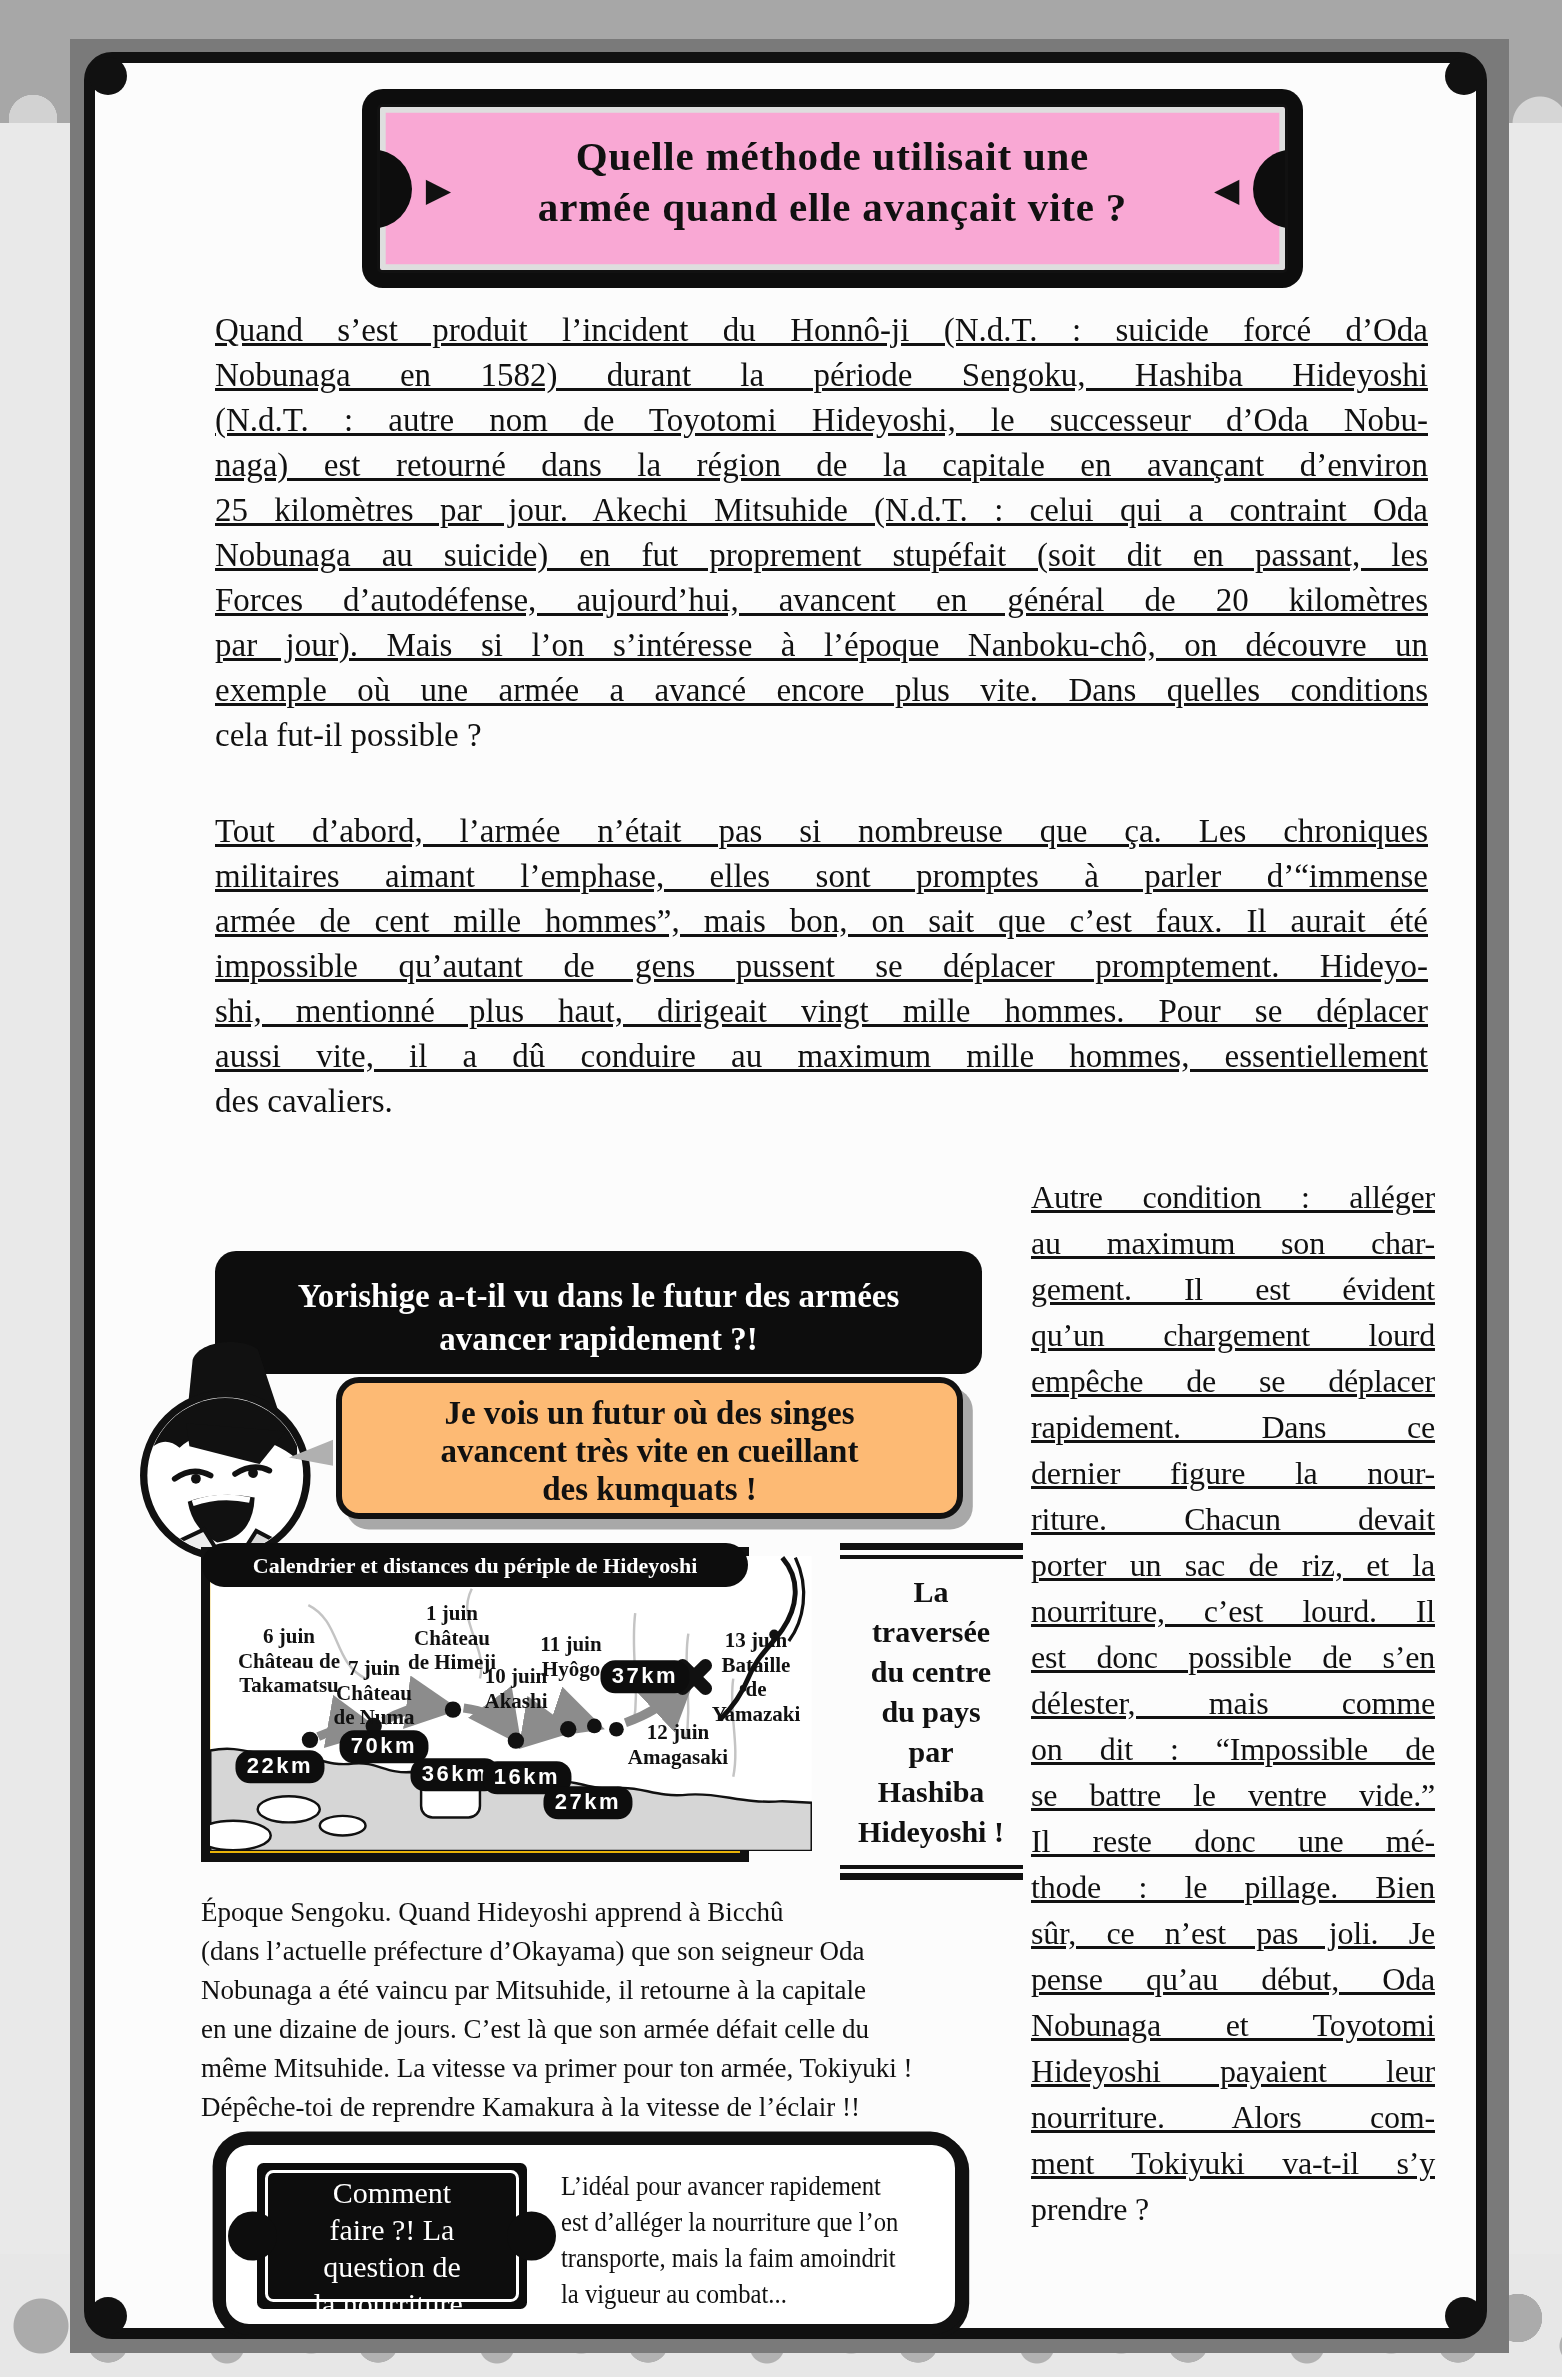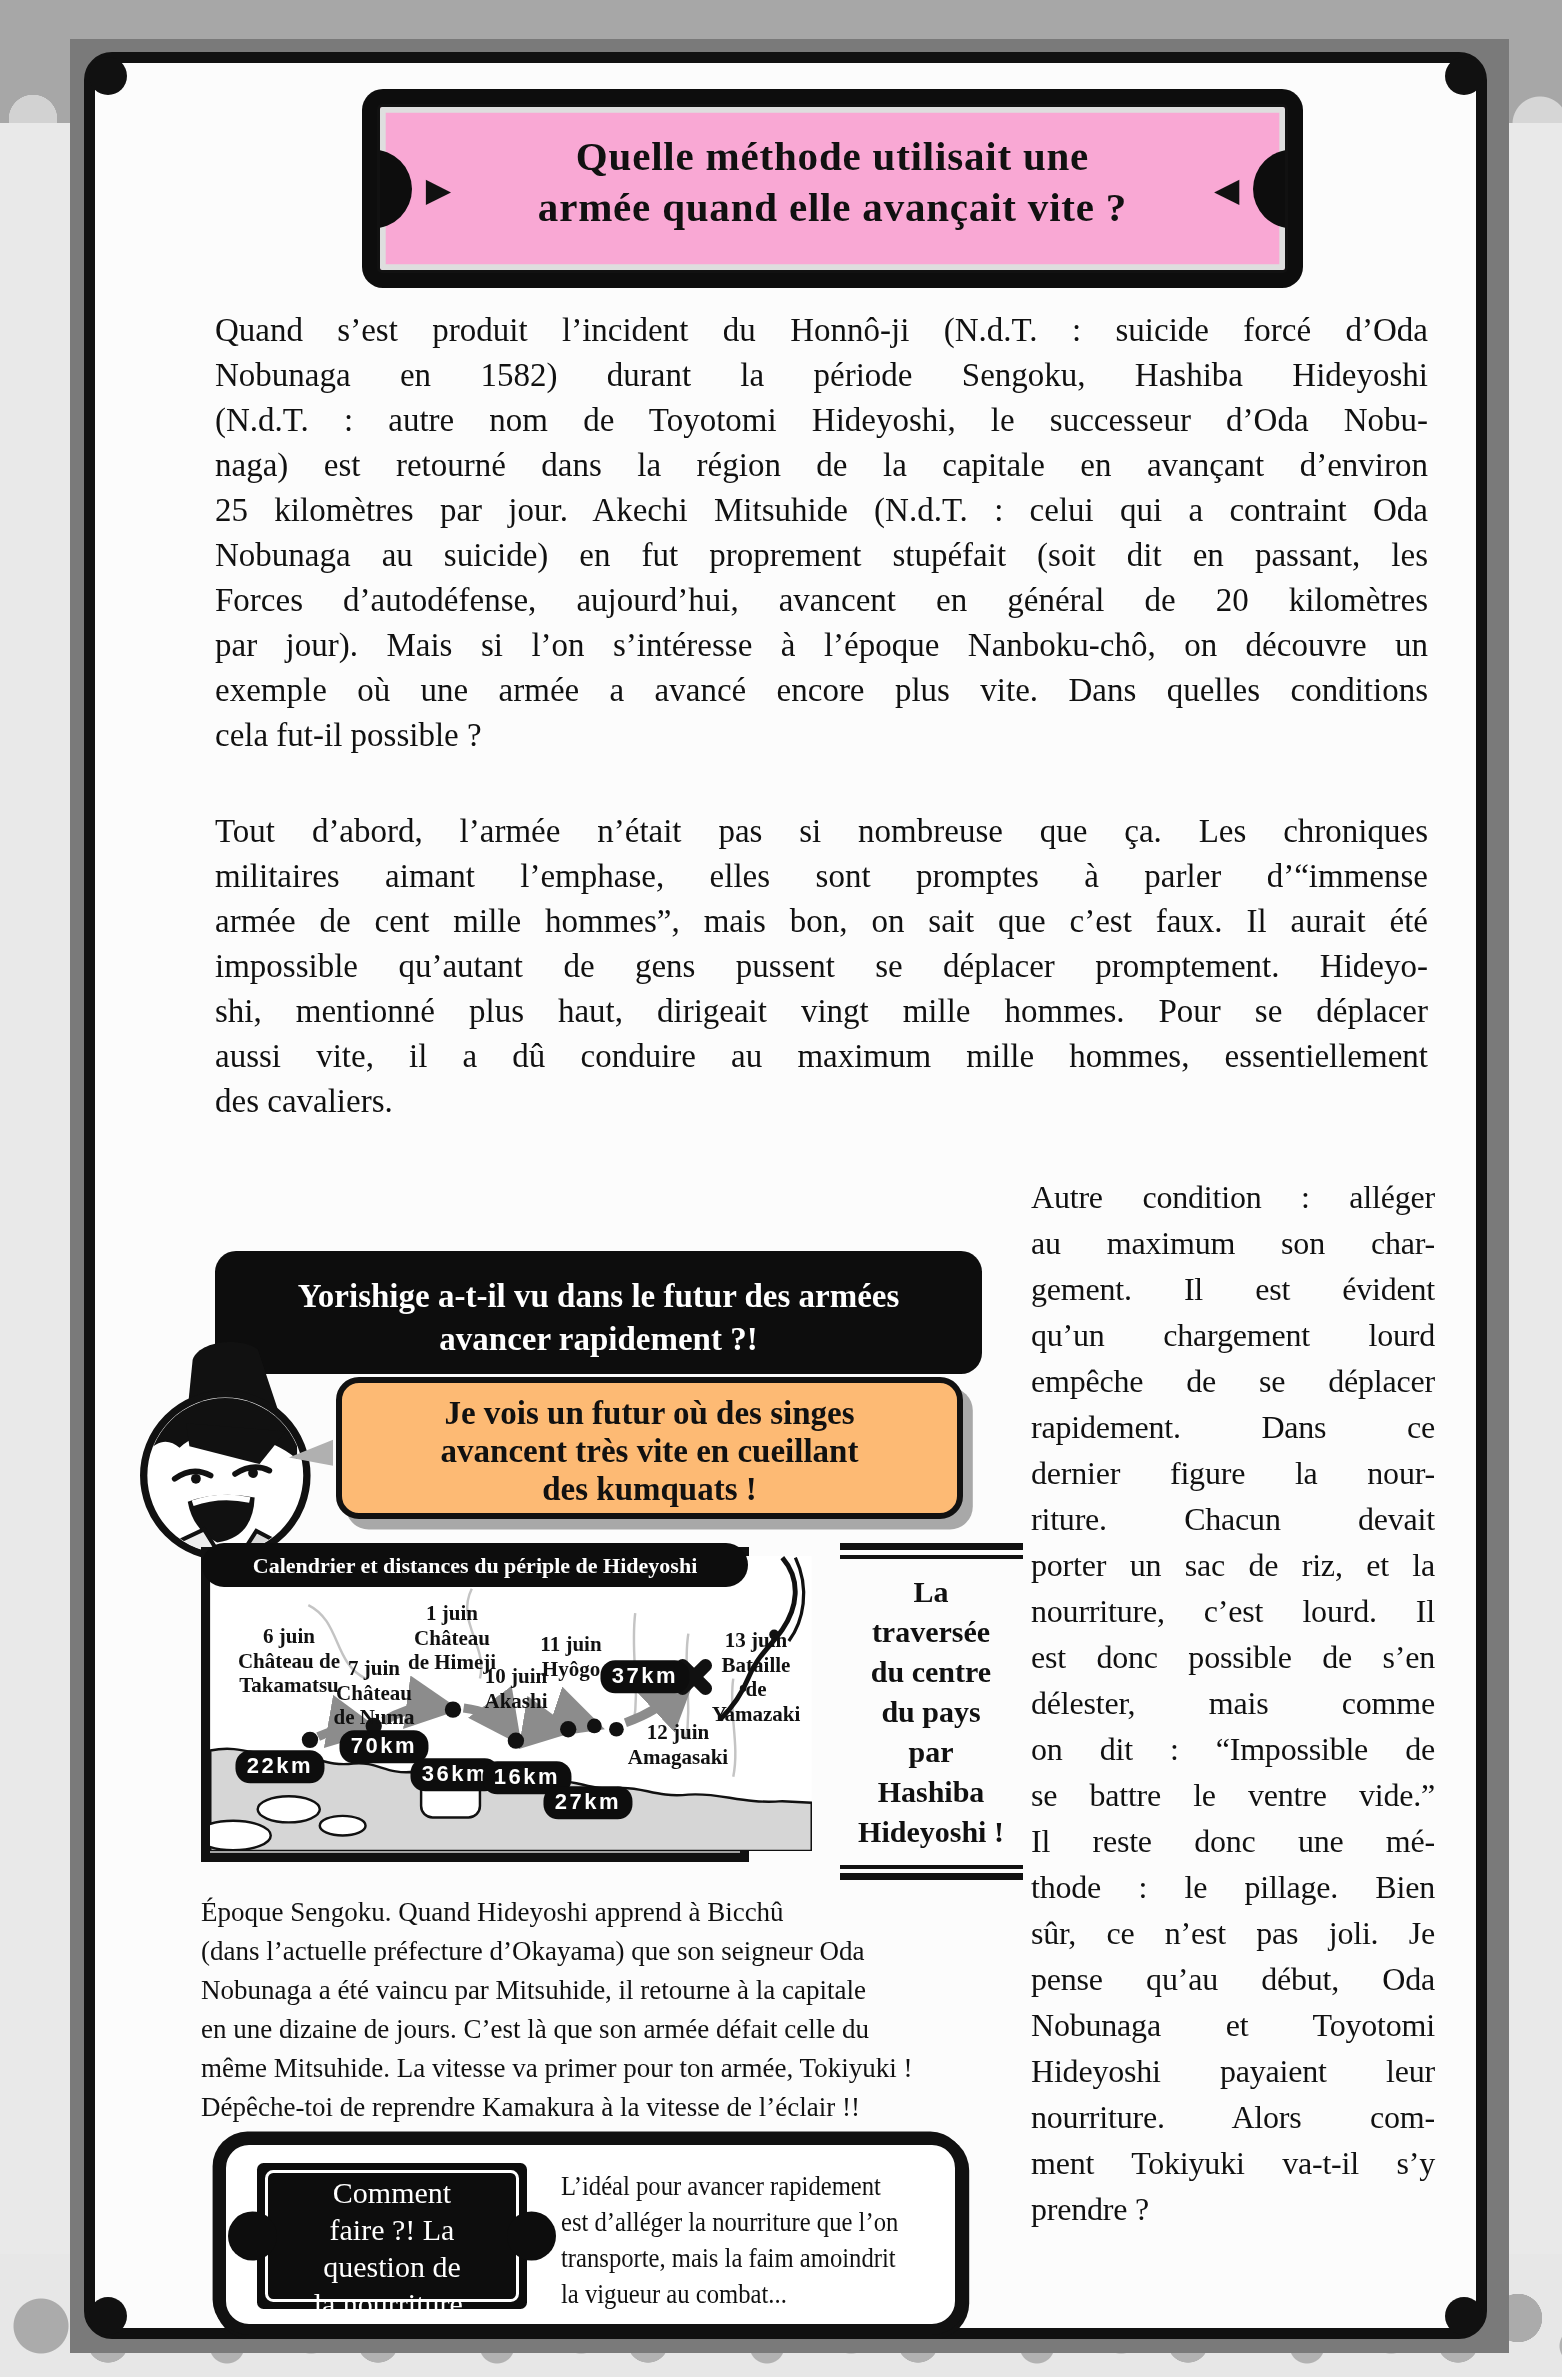--- a/index.html
+++ b/index.html
@@ -28,21 +28,21 @@
       radial-gradient(circle 24.5px at 168px 64px,#ababab 24px,rgba(0,0,0,0) 24.5px),
       radial-gradient(circle 10.6px at 168px 56px,#e7e7e7 9.8px,rgba(0,0,0,0) 10.6px),
       radial-gradient(circle 18px at 227px 92px,#b2b2b2 17px,rgba(0,0,0,0) 18px);
     background-size:270px 123px;background-repeat:repeat-x;}
 
   .frame-shadow{position:absolute;left:70px;top:39px;width:1439px;height:2314px;background:#7a7a7a;}
   .panel{position:absolute;left:84px;top:52px;width:1403px;height:2287px;
     background:#fcfcfc;border:11.4px solid #111;border-radius:28px;box-sizing:border-box;}
   .corner-bump{position:absolute;width:38px;height:38px;background:#111;border-radius:50%;}
 
-  .jtext{white-space:pre-line;text-align:justify;text-align-last:justify;}
+  .jtext{white-space:pre-line;text-align:justify;text-align-last:justify;text-decoration:underline;}
   .lines{white-space:pre-line;}
 
   
   .banner{position:absolute;left:267px;top:26px;width:941px;height:199px;background:#0d0d0d;border-radius:21px;}
   .banner-plaque{position:absolute;left:14.7px;top:14.7px;right:14.7px;bottom:14.7px;background:#f9a8d4;
     border:3.3px solid #111;box-shadow:0 0 0 5.7px #dedede inset;border-radius:4.9px;overflow:hidden;}
   .banner-bite{position:absolute;width:79px;height:79px;background:#0d0d0d;border-radius:50%;top:50%;}
   .banner-bite.l{left:-47px;transform:translateY(-50%);}
   .banner-bite.r{right:-47px;transform:translateY(-50%);}
   .banner-text{position:absolute;left:0;right:0;top:24.5px;text-align:center;font-size:41px;line-height:51px;
@@ -56,21 +56,21 @@
   .ybanner{position:absolute;left:120px;top:1188px;width:767px;height:123px;background:#0d0d0d;border-radius:21px;
     color:#fff;text-align:center;}
   .ybanner-inner{padding-top:24px;font-size:33px;line-height:43px;font-weight:600;}
 
   
   .bubble{position:absolute;left:241px;top:1314px;width:627px;height:142px;background:#fdba74;
     border:6.5px solid #111;border-radius:23px;box-shadow:9.8px 10.6px 0 #a8a8a8;box-sizing:border-box;
     text-align:center;font-size:33px;line-height:38px;font-weight:600;padding-top:10.6px;}
 
   
-  .map{position:absolute;left:106px;top:1484px;width:548px;height:315px;background:#a3a3a3;
+  .map{position:absolute;left:106px;top:1484px;width:548px;height:315px;background:#eab308;
     border:9.8px solid #111;box-sizing:border-box;}
   .map-title{position:absolute;left:50%;top:-13px;transform:translateX(-50%);width:546px;background:#0d0d0d;
     color:#fff;font-size:22px;font-weight:600;text-align:center;border-radius:24.5px;padding:9.8px 0 8.2px 0;}
   .map-label{position:absolute;transform:translate(-50%,-50%);text-align:center;font-size:21px;line-height:24.5px;font-weight:600;}
   .badge{position:absolute;transform:translate(-50%,-50%);background:#0d0d0d;color:#fff;
     font-family:"Liberation Sans","DejaVu Sans",sans-serif;font-weight:700;font-size:22px;
     letter-spacing:2.5px;padding:3.3px 11.4px 4.1px 11.4px;border-radius:14.7px;white-space:nowrap;}
 
   
   .sidenote{position:absolute;left:738px;top:1476px;width:196px;text-align:center;}

